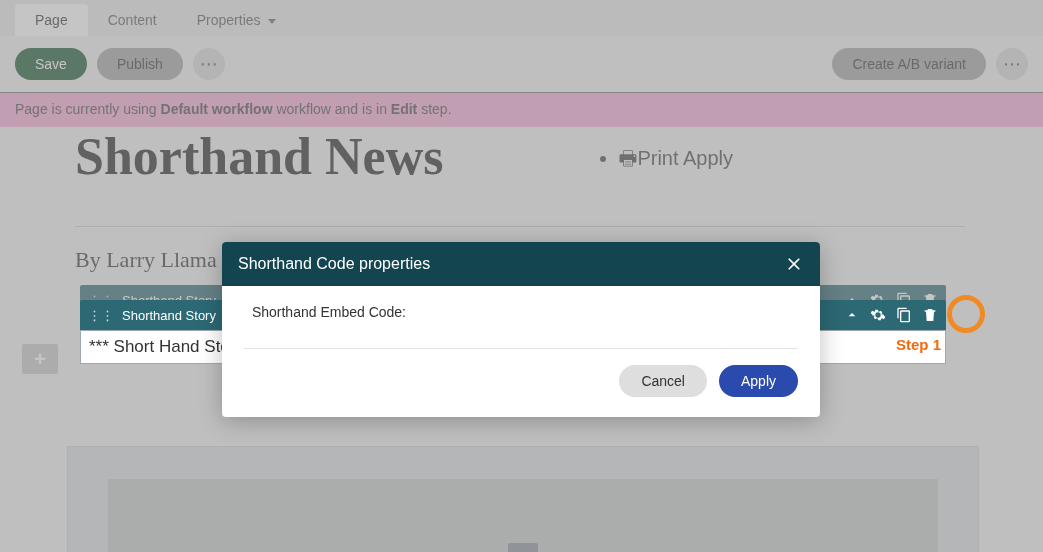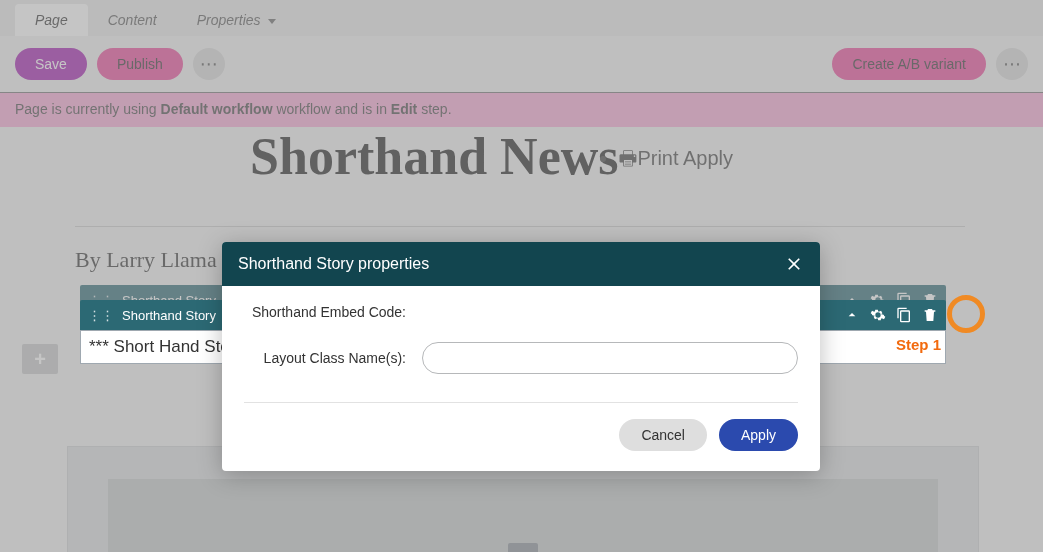--- a/index.html
+++ b/index.html
@@ -20,21 +20,20 @@
     align-items: flex-end;
     padding: 2px 15px 0 15px;
     background: #e8e8e8;
     height: 36px;
   }
   .tab {
     padding: 8px 20px 8px 20px;
     color: #5a5a5a;
     cursor: pointer;
     border-radius: 4px 4px 0 0;
-    font-style: italic;
   }
   .tab.active {
     background: #fff;
     color: #333;
   }
   .tab .caret {
     display: inline-block;
     width: 0; height: 0;
     border-left: 4px solid transparent;
     border-right: 4px solid transparent;
@@ -51,22 +50,22 @@
     background: #f2f2f2;
     gap: 10px;
   }
   .btn {
     border: none;
     border-radius: 18px;
     padding: 8px 20px;
     font-size: 14px;
     cursor: pointer;
   }
-  .btn-primary { background: #a21caf; color: #fff; }
-  .btn-secondary { background: #ec4899; color: #333; }
+  .btn-primary { background: #14532d; color: #fff; }
+  .btn-secondary { background: #a3a3a3; color: #333; }
   .btn-icon {
     width: 32px; height: 32px; border-radius: 50%;
     background: #d9d9d9; border:none; cursor:pointer;
     display:flex; align-items:center; justify-content:center;
     color:#555; font-size:18px;
   }
   .spacer { flex: 1; }
 
   
   .workflow-status {
@@ -79,21 +78,20 @@
 
   
   .content-area {
     background: #f2f2f2;
     padding: 0;
   }
   .page-header-row {
     display: flex;
     align-items: center;
     padding: 0 10px 0 75px;
-    text-align: right;
   }
   .page-title-big {
     font-family: Georgia, "Times New Roman", serif;
     font-size: 52px;
     font-weight: 700;
     color: #222;
     flex: 1;
   }
   .print-link {
     color: #444;
@@ -378,32 +376,28 @@
     </span>
   </div>
   <div class="story-body">*** Short Hand Story</div>
 </div>
 
 <div class="gear-highlight"></div>
 <div class="step1-label">Step 1</div>
 
 <div class="modal">
   <div class="modal-header">
-    <span style="flex:1">Shorthand Story properties</span>
+    <span style="flex:1">Shorthand Code properties</span>
     <svg class="modal-close" viewBox="0 0 24 24">
         <path d="M19 6.4L17.6 5 12 10.6 6.4 5 5 6.4 10.6 12 5 17.6 6.4 19 12 13.4 17.6 19 19 17.6 13.4 12z"></path>
       </svg>
   </div>
   <div class="modal-body">
     <div class="form-row">
       <label class="form-label">Shorthand Embed Code:</label>
     </div>
-    <div class="form-row">
-      <label class="form-label">Layout Class Name(s):</label>
-      <input class="form-input" value="" style="">
-    </div>
   </div>
   <div class="modal-sep"></div>
   <div class="modal-footer">
     <button class="modal-btn modal-btn-cancel">Cancel</button>
     <button class="modal-btn modal-btn-apply">Apply</button>
   </div>
 </div>
 
 </body></html>

